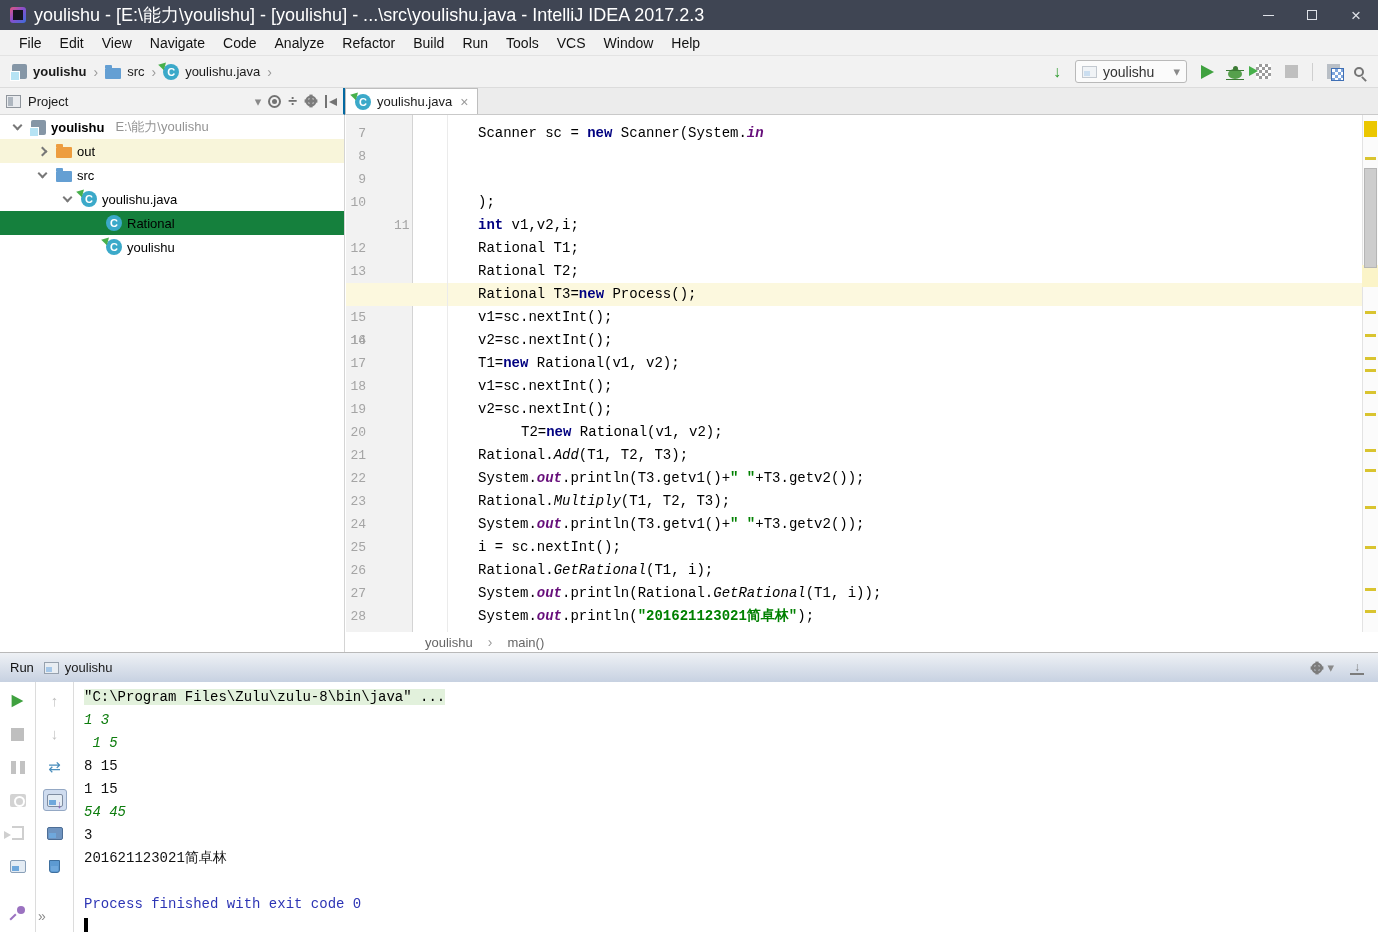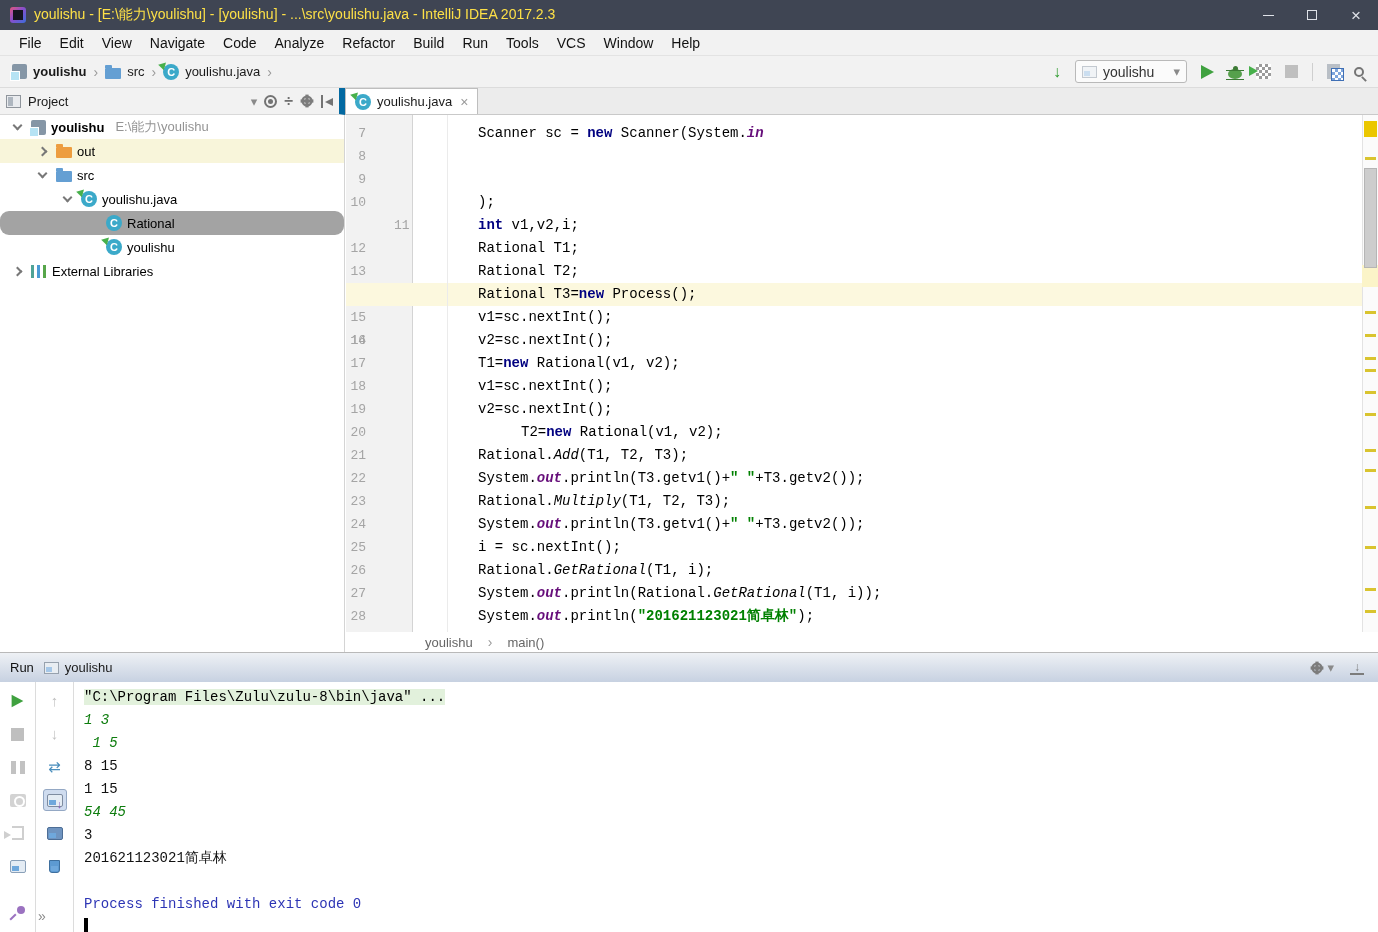--- a/index.html
+++ b/index.html
@@ -9,21 +9,21 @@
     font-family:"Liberation Sans", sans-serif; font-size:13px; background:#fff; color:#1a1a1a;
   }
   .mono { font-family:"Liberation Mono","DejaVu Sans Mono",monospace; }
 
   
   #titlebar { position:absolute; top:0; left:0; width:1378px; height:30px;
     background:#3f4553; display:flex; align-items:center; }
   #app-icon { width:16px; height:16px; margin:0 8px 0 10px; border-radius:3px;
     background:linear-gradient(135deg,#e4567b 0%,#8a4ecb 45%,#3b6ddc 100%); position:relative; flex:none;}
   #app-icon::after{content:""; position:absolute; inset:3px; background:#14151f;}
-  #titlebar .title { color:#fde047; font-size:14px; white-space:nowrap; }
+  #titlebar .title { color:#ffffff; font-size:18px; white-space:nowrap; }
   #win-controls { margin-left:auto; display:flex; height:30px; }
   .win-btn { width:44px; height:30px; display:flex; align-items:center; justify-content:center; color:#dfe2e8; }
   .glyph-min { width:11px; height:1px; background:#dfe2e8; }
   .glyph-max { width:10px; height:10px; border:1px solid #dfe2e8; }
   .glyph-close { font-size:17px; line-height:1; }
 
   
   #menubar { position:absolute; top:30px; left:0; width:1378px; height:26px; background:#f2f2f2;
     display:flex; align-items:center; padding-left:10px; border-bottom:1px solid #e3e3e3;}
   .menu-item { padding:0 9px; height:100%; display:flex; align-items:center; font-size:14px; color:#111; }
@@ -37,33 +37,33 @@
   .crumb-sep { color:#9a9a9a; margin:0 7px; font-size:14px; }
   #nav-right { margin-left:auto; display:flex; align-items:center; gap:14px; padding-right:14px; }
   #run-combo { display:flex; align-items:center; gap:6px; width:112px; height:23px;
     border:1px solid #b9b9b9; border-radius:3px; background:#fbfbfb; padding:0 6px; }
   #run-combo .lbl { flex:1; font-size:14px; color:#333; }
   .v-div { width:1px; height:18px; background:#cfcfcf; }
 
   
   #headerrow { position:absolute; top:88px; left:0; width:1378px; height:27px; }
   #project-header { position:absolute; left:0; top:0; width:345px; height:27px; background:#f2f2f2;
-    border-bottom:1px solid #d9d9d9; border-right:6px solid #0369a1; display:flex; align-items:center; padding:0 6px; gap:7px;}
+    border-bottom:1px solid #d9d9d9; border-right:2px solid #0369a1; display:flex; align-items:center; padding:0 6px; gap:7px;}
   #project-header .ph-label { font-size:13px; color:#1a1a1a; margin-right:auto; }
   #tabstrip { position:absolute; left:345px; top:0; width:1033px; height:27px; background:#ececec;
     border-bottom:1px solid #c9c9c9; display:flex; align-items:stretch; }
   .tab { background:#fff; border:1px solid #bebebe; border-bottom:none; display:flex; align-items:center;
     gap:6px; padding:0 9px; }
   .tab-close { color:#9a9a9a; font-size:14px; margin-left:2px; }
 
   
   #project-panel { position:absolute; left:0; top:115px; width:345px; height:537px; background:#fff;
     border-right:1px solid #d4d4d4; overflow:hidden; }
   .trow { height:24px; display:flex; align-items:center; gap:5px; white-space:nowrap; }
-  .trow.sel { background:#a3a3a3;border-radius:9px; }
+  .trow.sel { background:#15803d; }
   .trow.hl { background:#f8f5da; }
   .exp-slot { width:18px; height:16px; display:flex; align-items:center; justify-content:center; flex:none;}
   .exp { width:7px; height:7px; border-right:2px solid #787878; border-bottom:2px solid #787878; }
   .exp.closed { transform:rotate(-45deg); }
   .exp.open { transform:rotate(45deg); margin-top:-3px;}
   .tlabel { color:#000; }
   .tlabel.b { font-weight:bold; }
   .tpath { color:#949494; margin-left:6px; }
 
   
@@ -320,27 +320,20 @@
     <div class="trow sel" style="padding-left: 83px;">
       <span class="exp-slot"></span>
       <span class="ic ic-class"></span>
       <span class="tlabel">Rational</span>
     </div>
     <div class="trow" style="padding-left: 83px;">
       <span class="exp-slot"></span>
       <span class="ic ic-class run"></span>
       <span class="tlabel">youlishu</span>
     </div>
-    <div class="trow" style="padding-left: 8px;">
-      <span class="exp-slot">
-        <span class="exp closed"></span>
-      </span>
-      <span class="ic ic-libs"></span>
-      <span class="tlabel">External Libraries</span>
-    </div>
   </div>
 
 <div id="editor" class="mono">
   <div id="gutter-bg"></div>
   <div id="hl-line" style="display: block; top: 168px;"></div>
   <div id="indent-guide"></div>
   <div id="code-lines">
       <div class="gut-num mono" style="top: 7px;">7</div>
       <div class="code-line" style="top: 7px;"><span class="s-plain">Scanner sc = </span><span class="s-kw">new</span><span class="s-plain"> Scanner(System.</span><span class="s-field">in</span></div>
       <div class="gut-num mono" style="top: 30px;">8</div>

